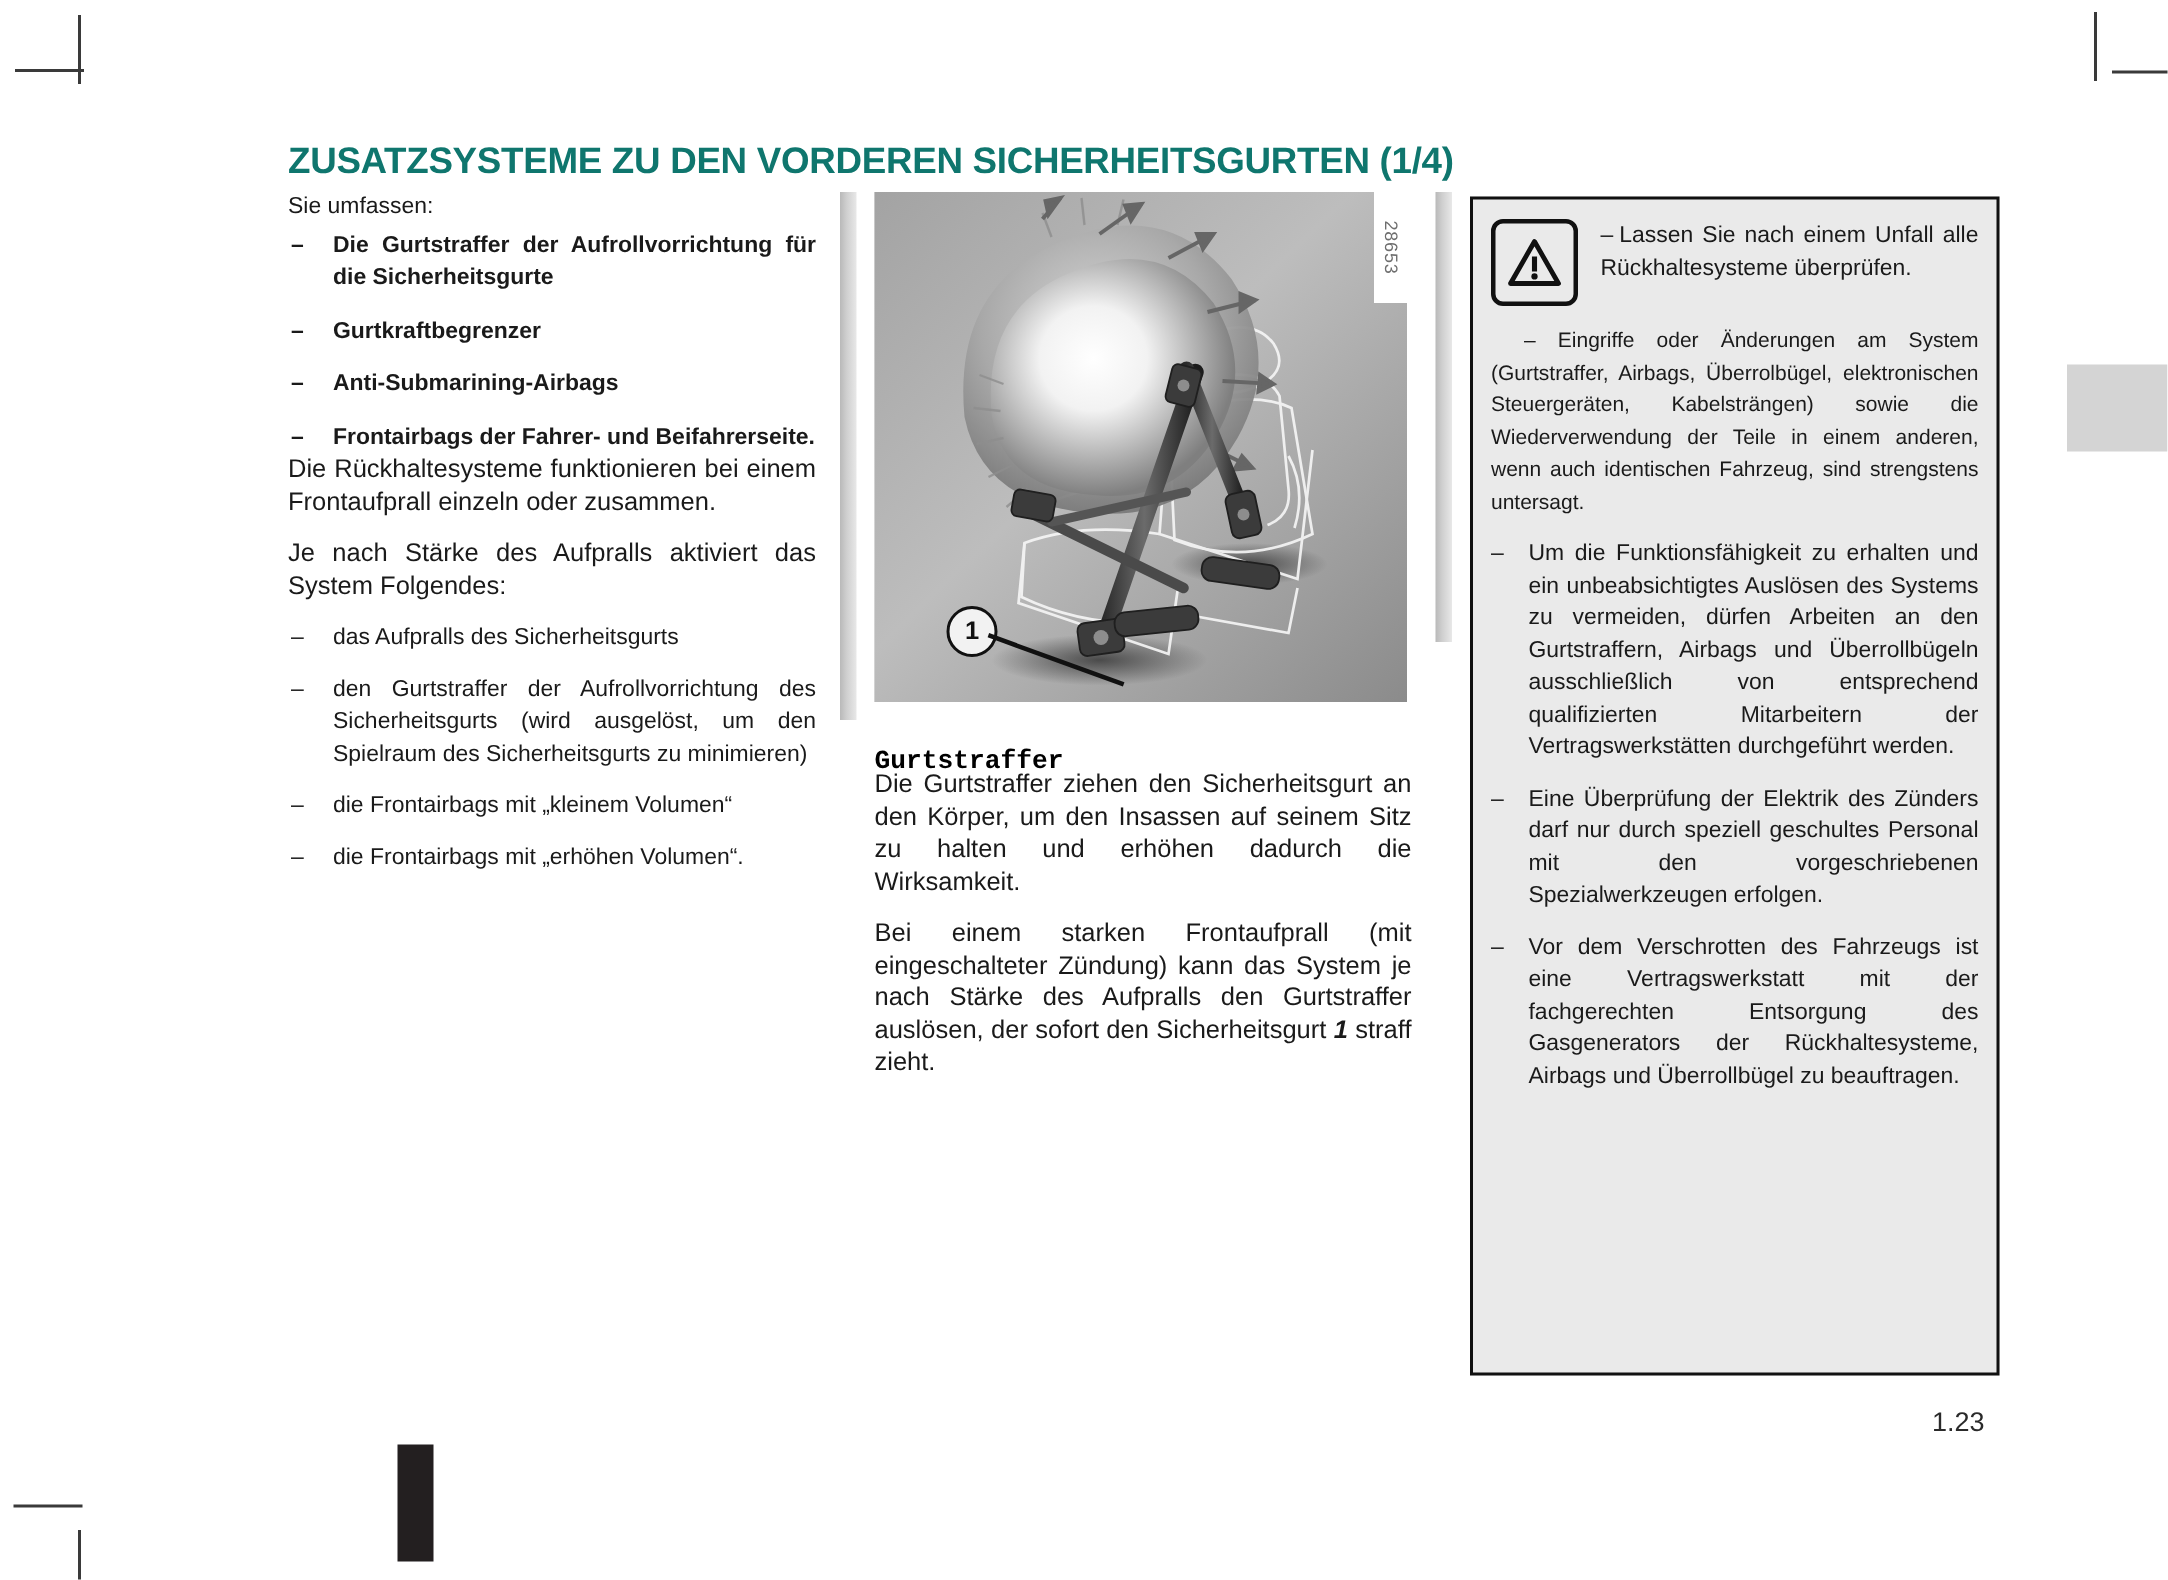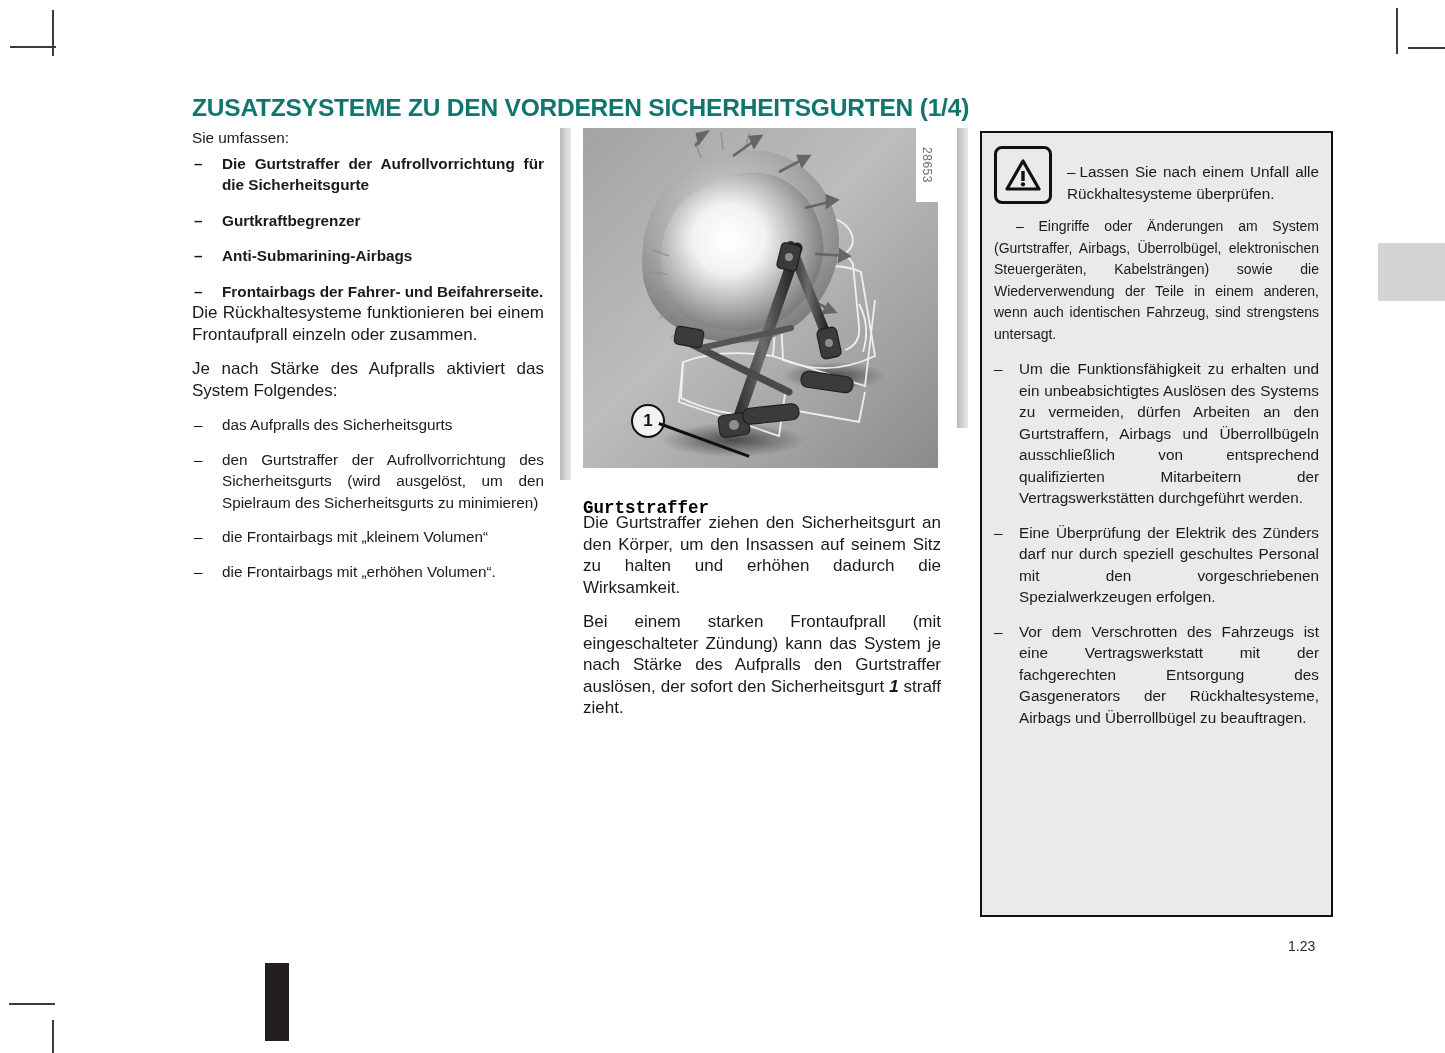--- a/index.html
+++ b/index.html
@@ -182,21 +182,21 @@
     top: 131px;
     width: 353px;
     height: 786px;
     border: 2px solid #111;
     background: #eaeaea;
     box-sizing: border-box;
     padding: 13px 12px 12px 12px;
   }
   .warn-head {
     display: flex;
-    align-items: flex-end;
+    align-items: flex-start;
     gap: 13px;
   }
   .warn-icon {
     flex: 0 0 auto;
     width: 52px;
     height: 52px;
     border: 3px solid #111;
     border-radius: 8px;
     background: #eaeaea;
     display: flex;
@@ -237,21 +237,21 @@
     left: 0;
     top: 0;
   }
   ul.warn-list li:last-child { margin-bottom: 0; }
 
   
   .page-number {
     position: absolute;
     left: 1288px;
     top: 938px;
-    font-size: 14px;
+    font-size: 18px;
     color: #2a2a2a;
   }
 
   
   .edge-tab-gray {
     position: absolute;
     left: 1378px;
     top: 243px;
     width: 67px;
     height: 58px;

